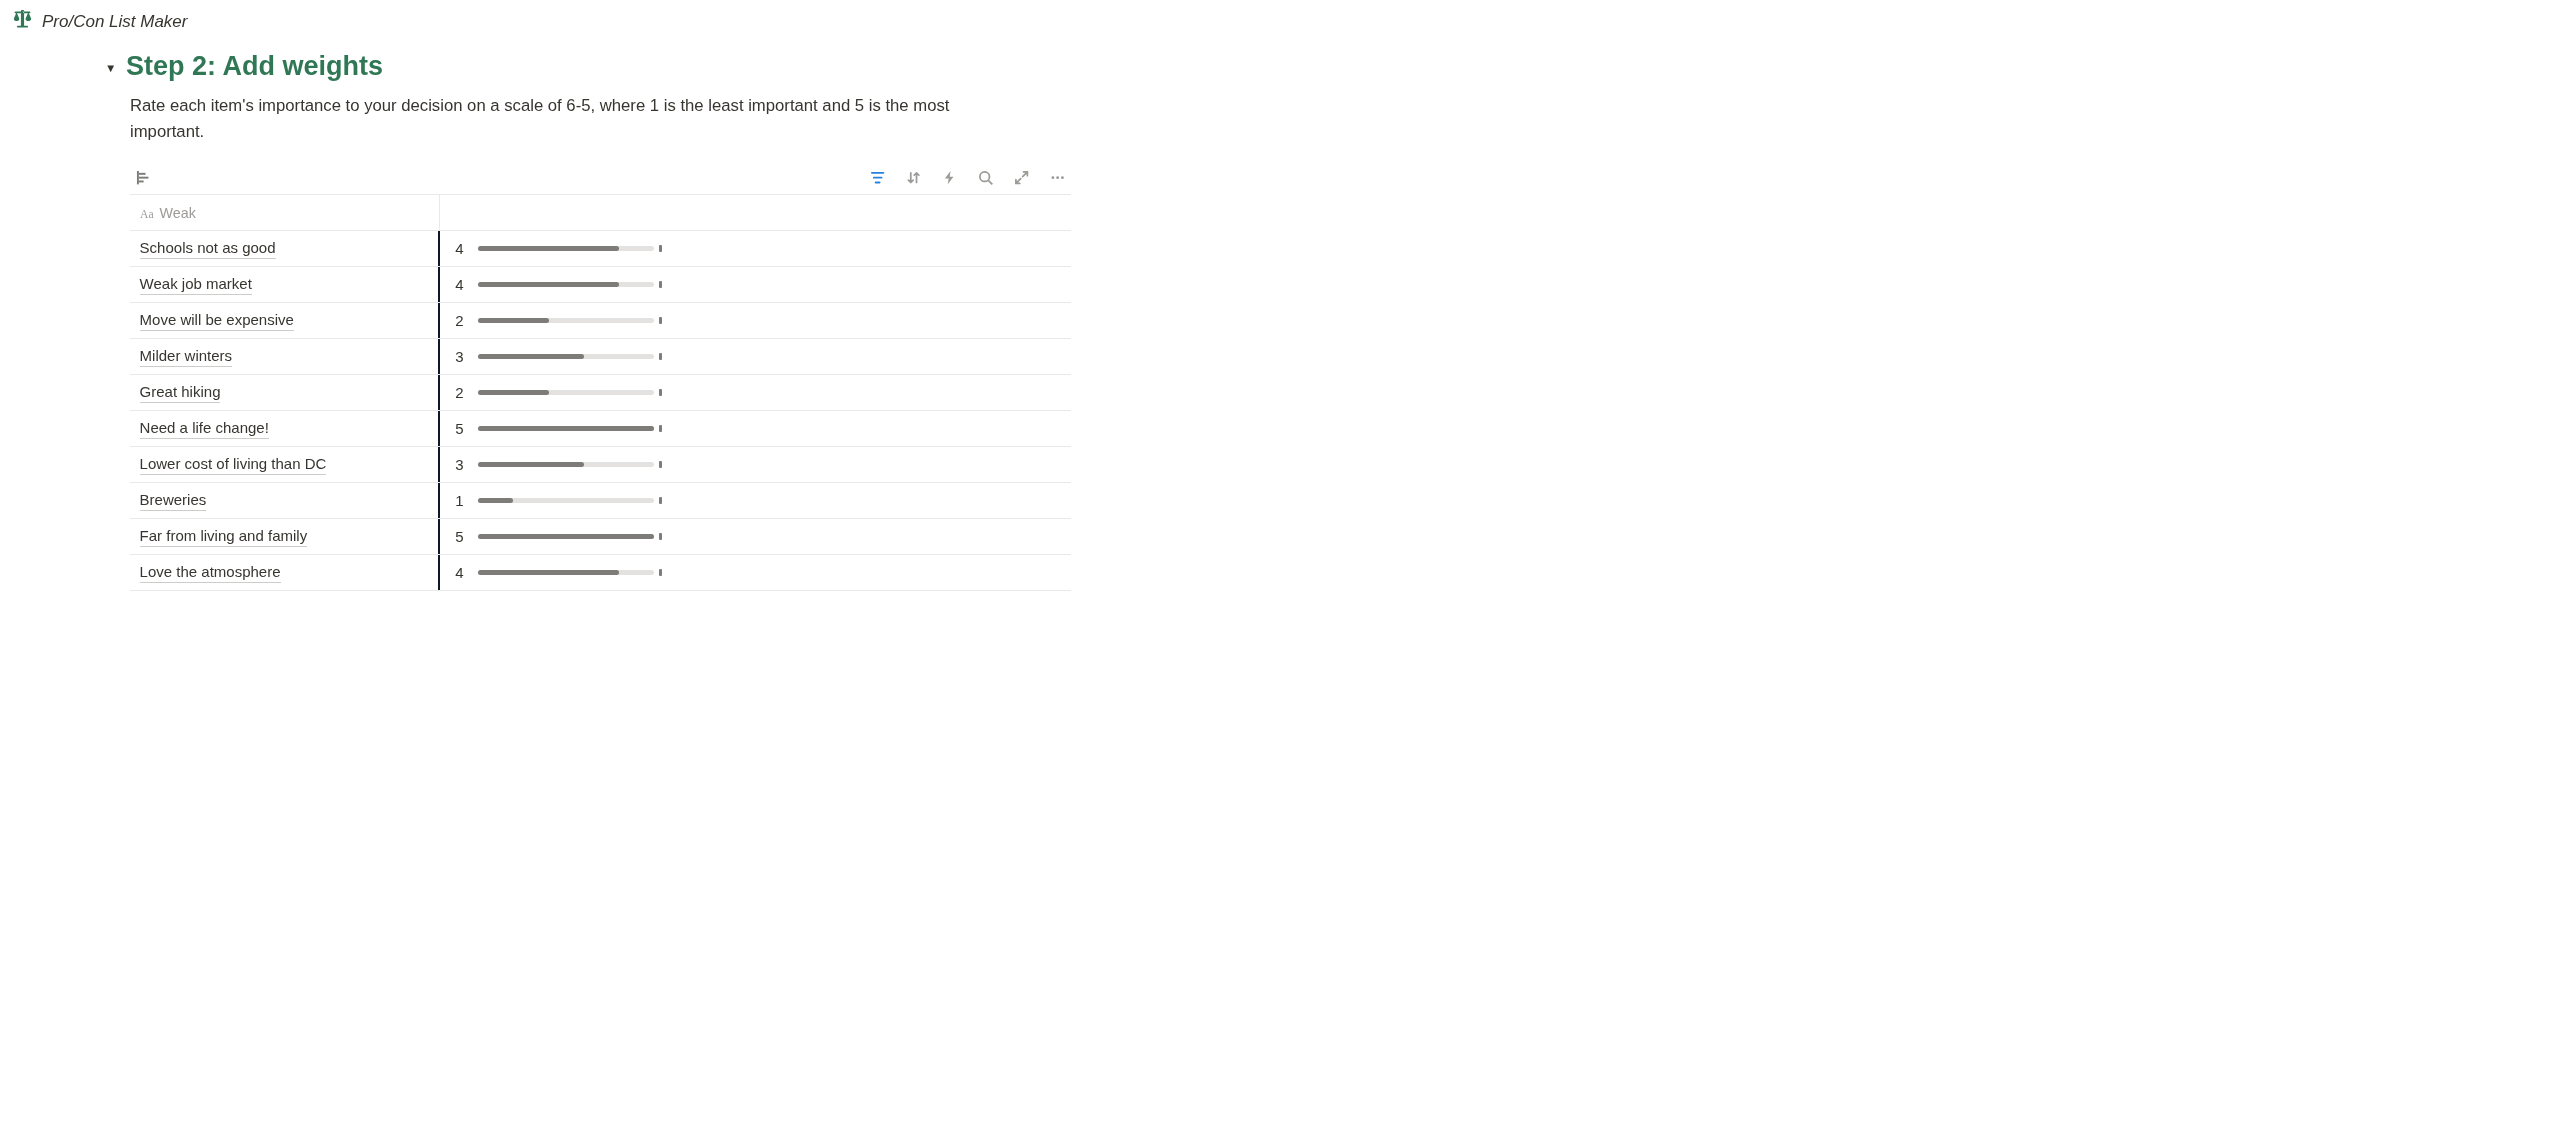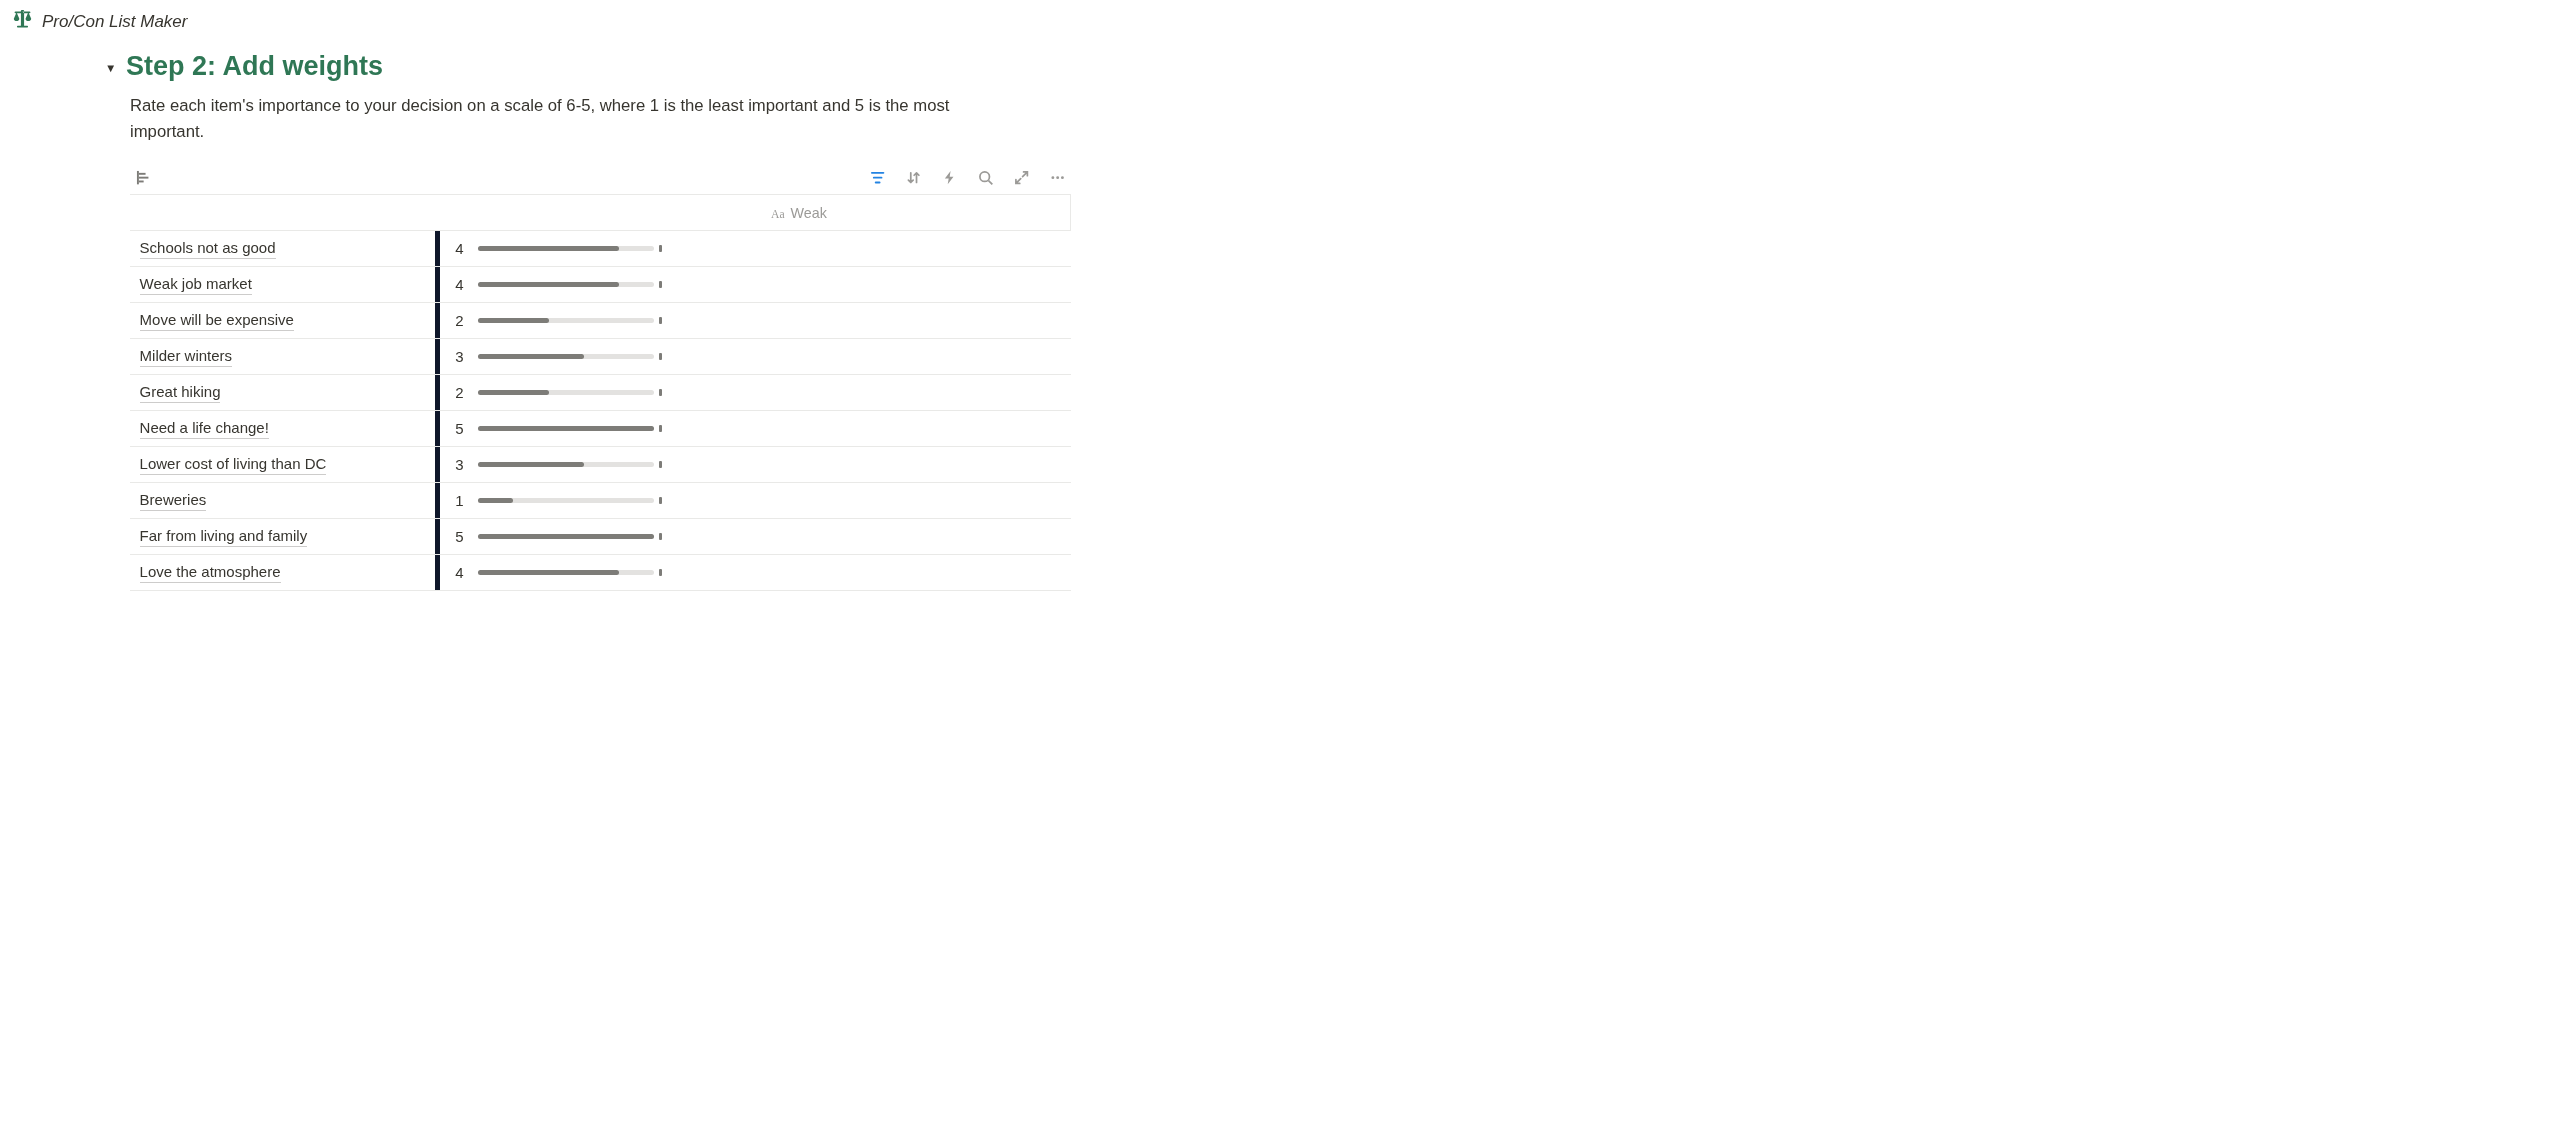--- a/index.html
+++ b/index.html
@@ -74,21 +74,21 @@
     width: 19px; height: 19px;
   }
   .tool-icon svg { width: 15.3px; height: 15.3px; }
   .tool-icon.blue { color: #2383e2; }
   .view-icon { color: #7d7c78; }
 
   .db-header {
     display: flex;
     border-bottom: 1px solid #e9e9e7;
     height: 36px;
-    align-items: flex-end;
+    align-items: flex-start;
     flex-direction: column;
   }
   .col-item {
     width: 310px;
     padding-left: 9.6px;
     display: flex;
     align-items: center;
     gap: 5.7px;
     border-right: 1px solid #e9e9e7;
     height: 100%;
@@ -112,21 +112,21 @@
     display: flex;
     border-bottom: 1px solid #e9e9e7;
     height: 36px;
     align-items: center;
   }
   .cell-item {
     width: 310px;
     padding-left: 9.6px;
     display: flex;
     align-items: center;
-    border-right: 5px solid #0f172a;
+    border-right: 2px solid #0f172a;
     height: 100%;
   }
   .cell-item .item-text {
     font-size: 15px;
     color: #37352f;
     border-bottom: 1px solid rgba(55,53,47,0.25);
     padding-bottom: 1px;
     line-height: 1.2;
   }
   .cell-weight {

